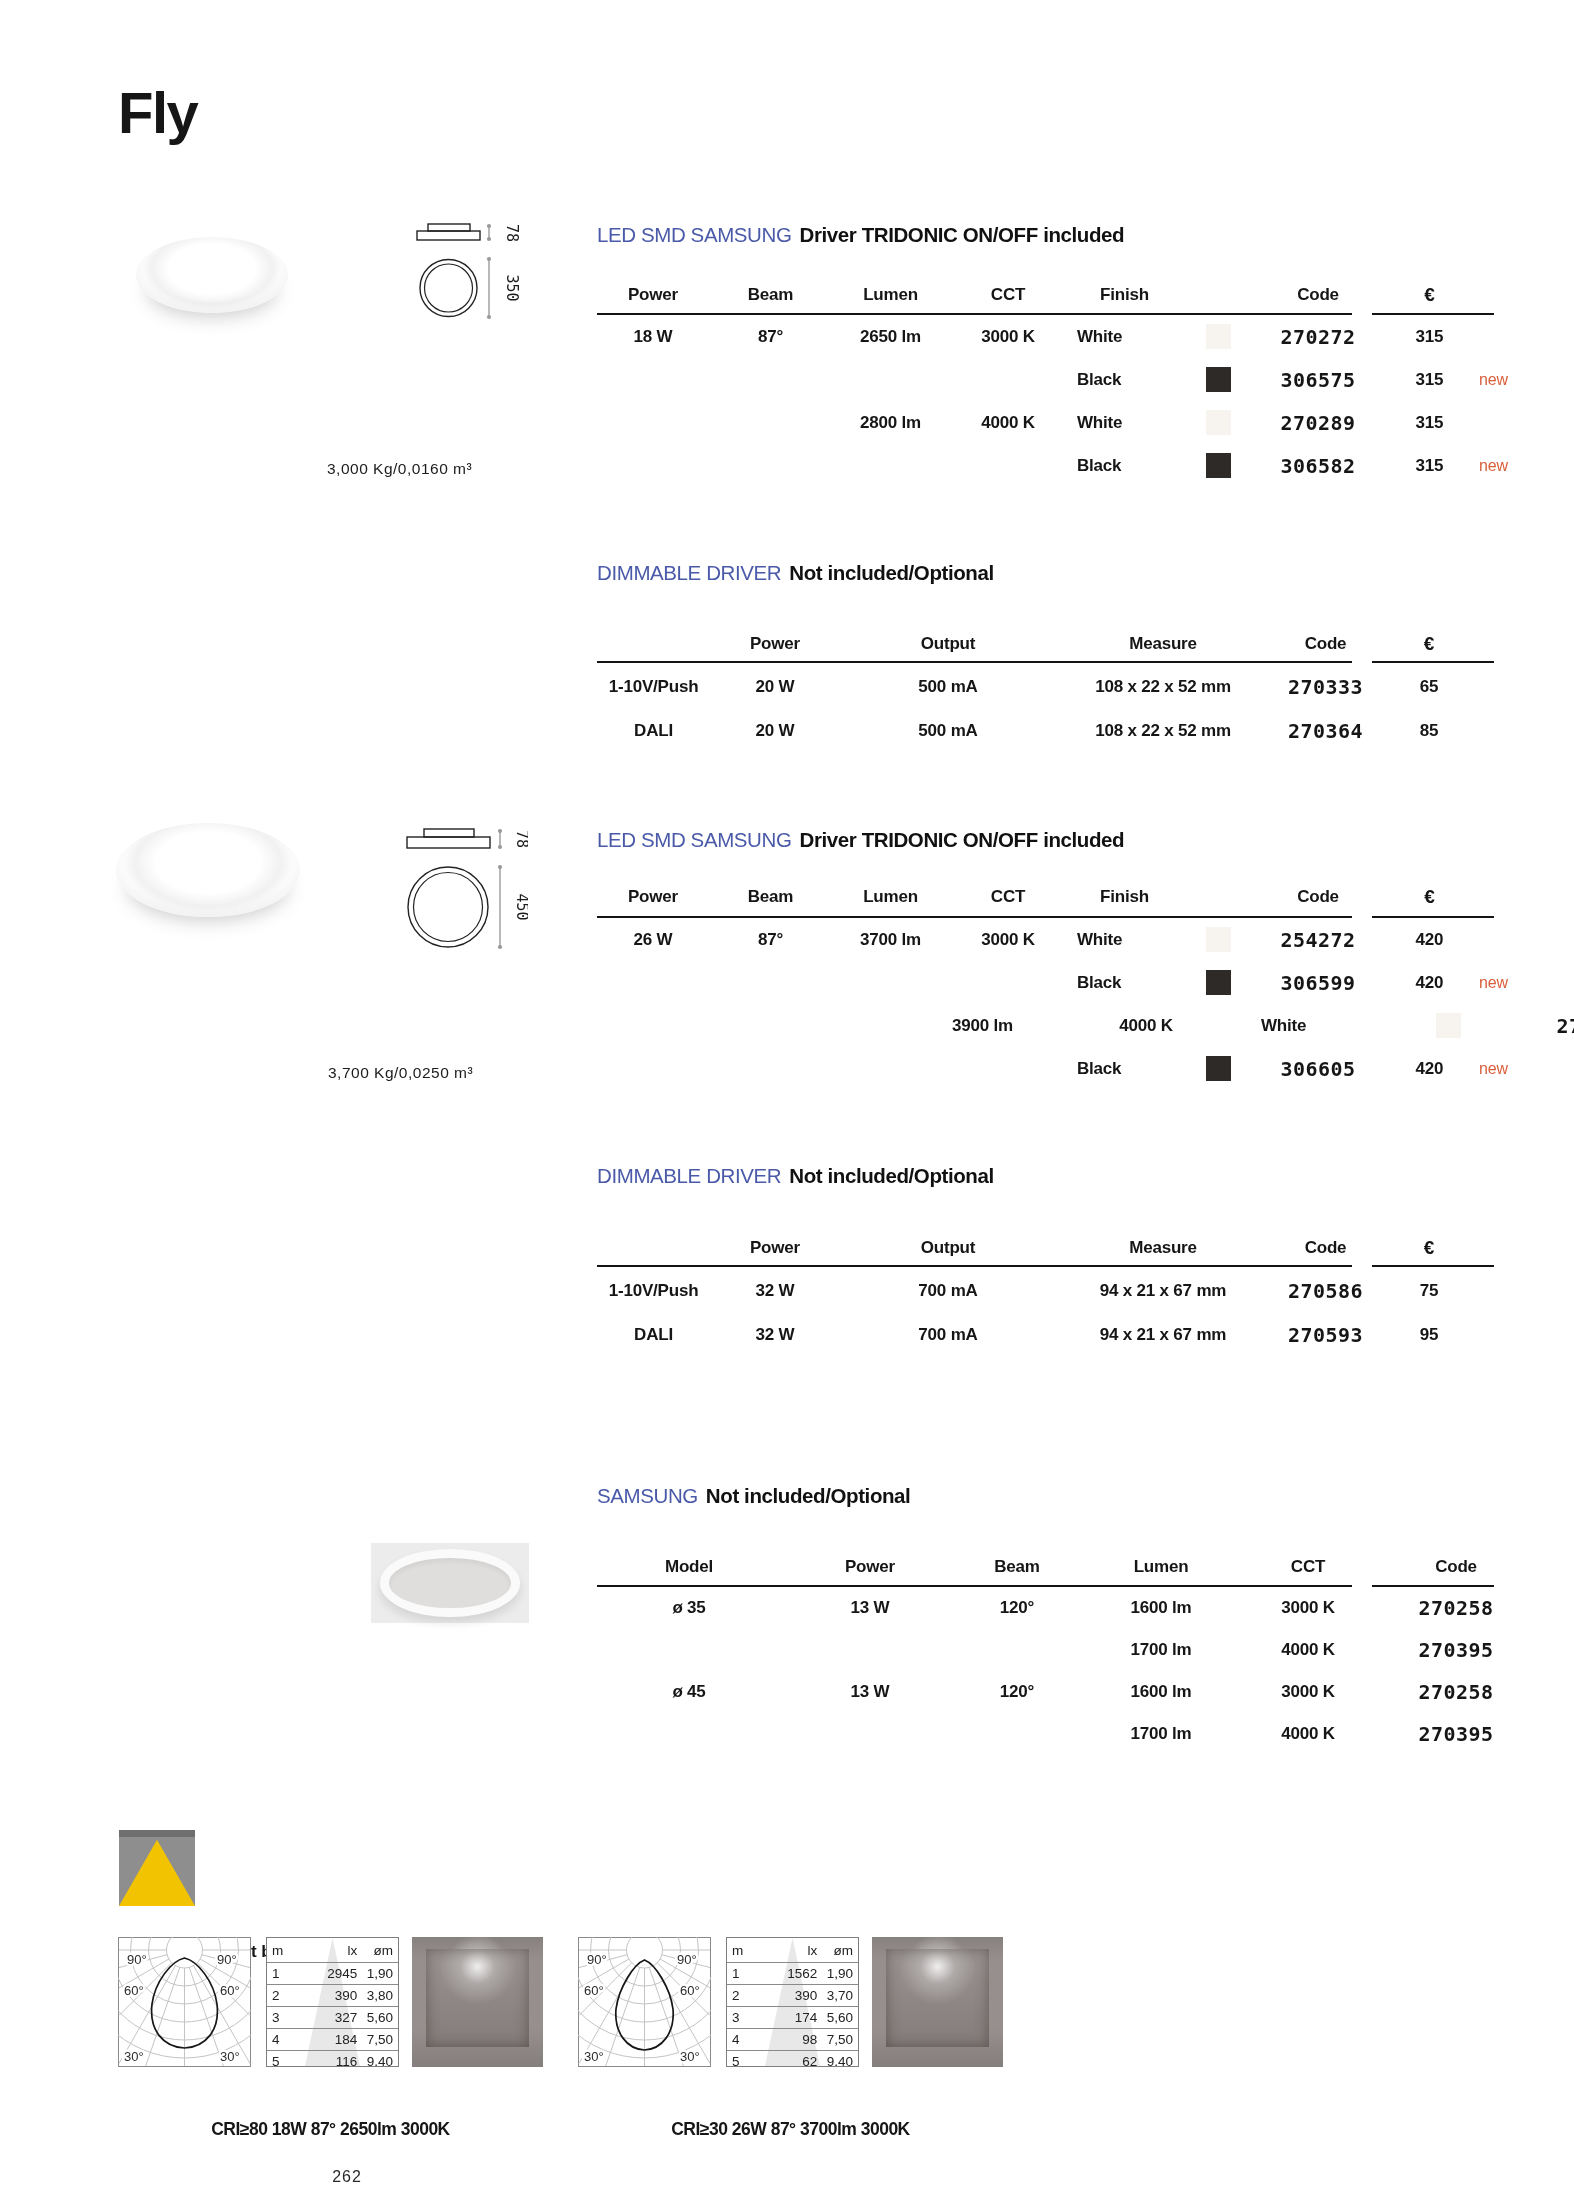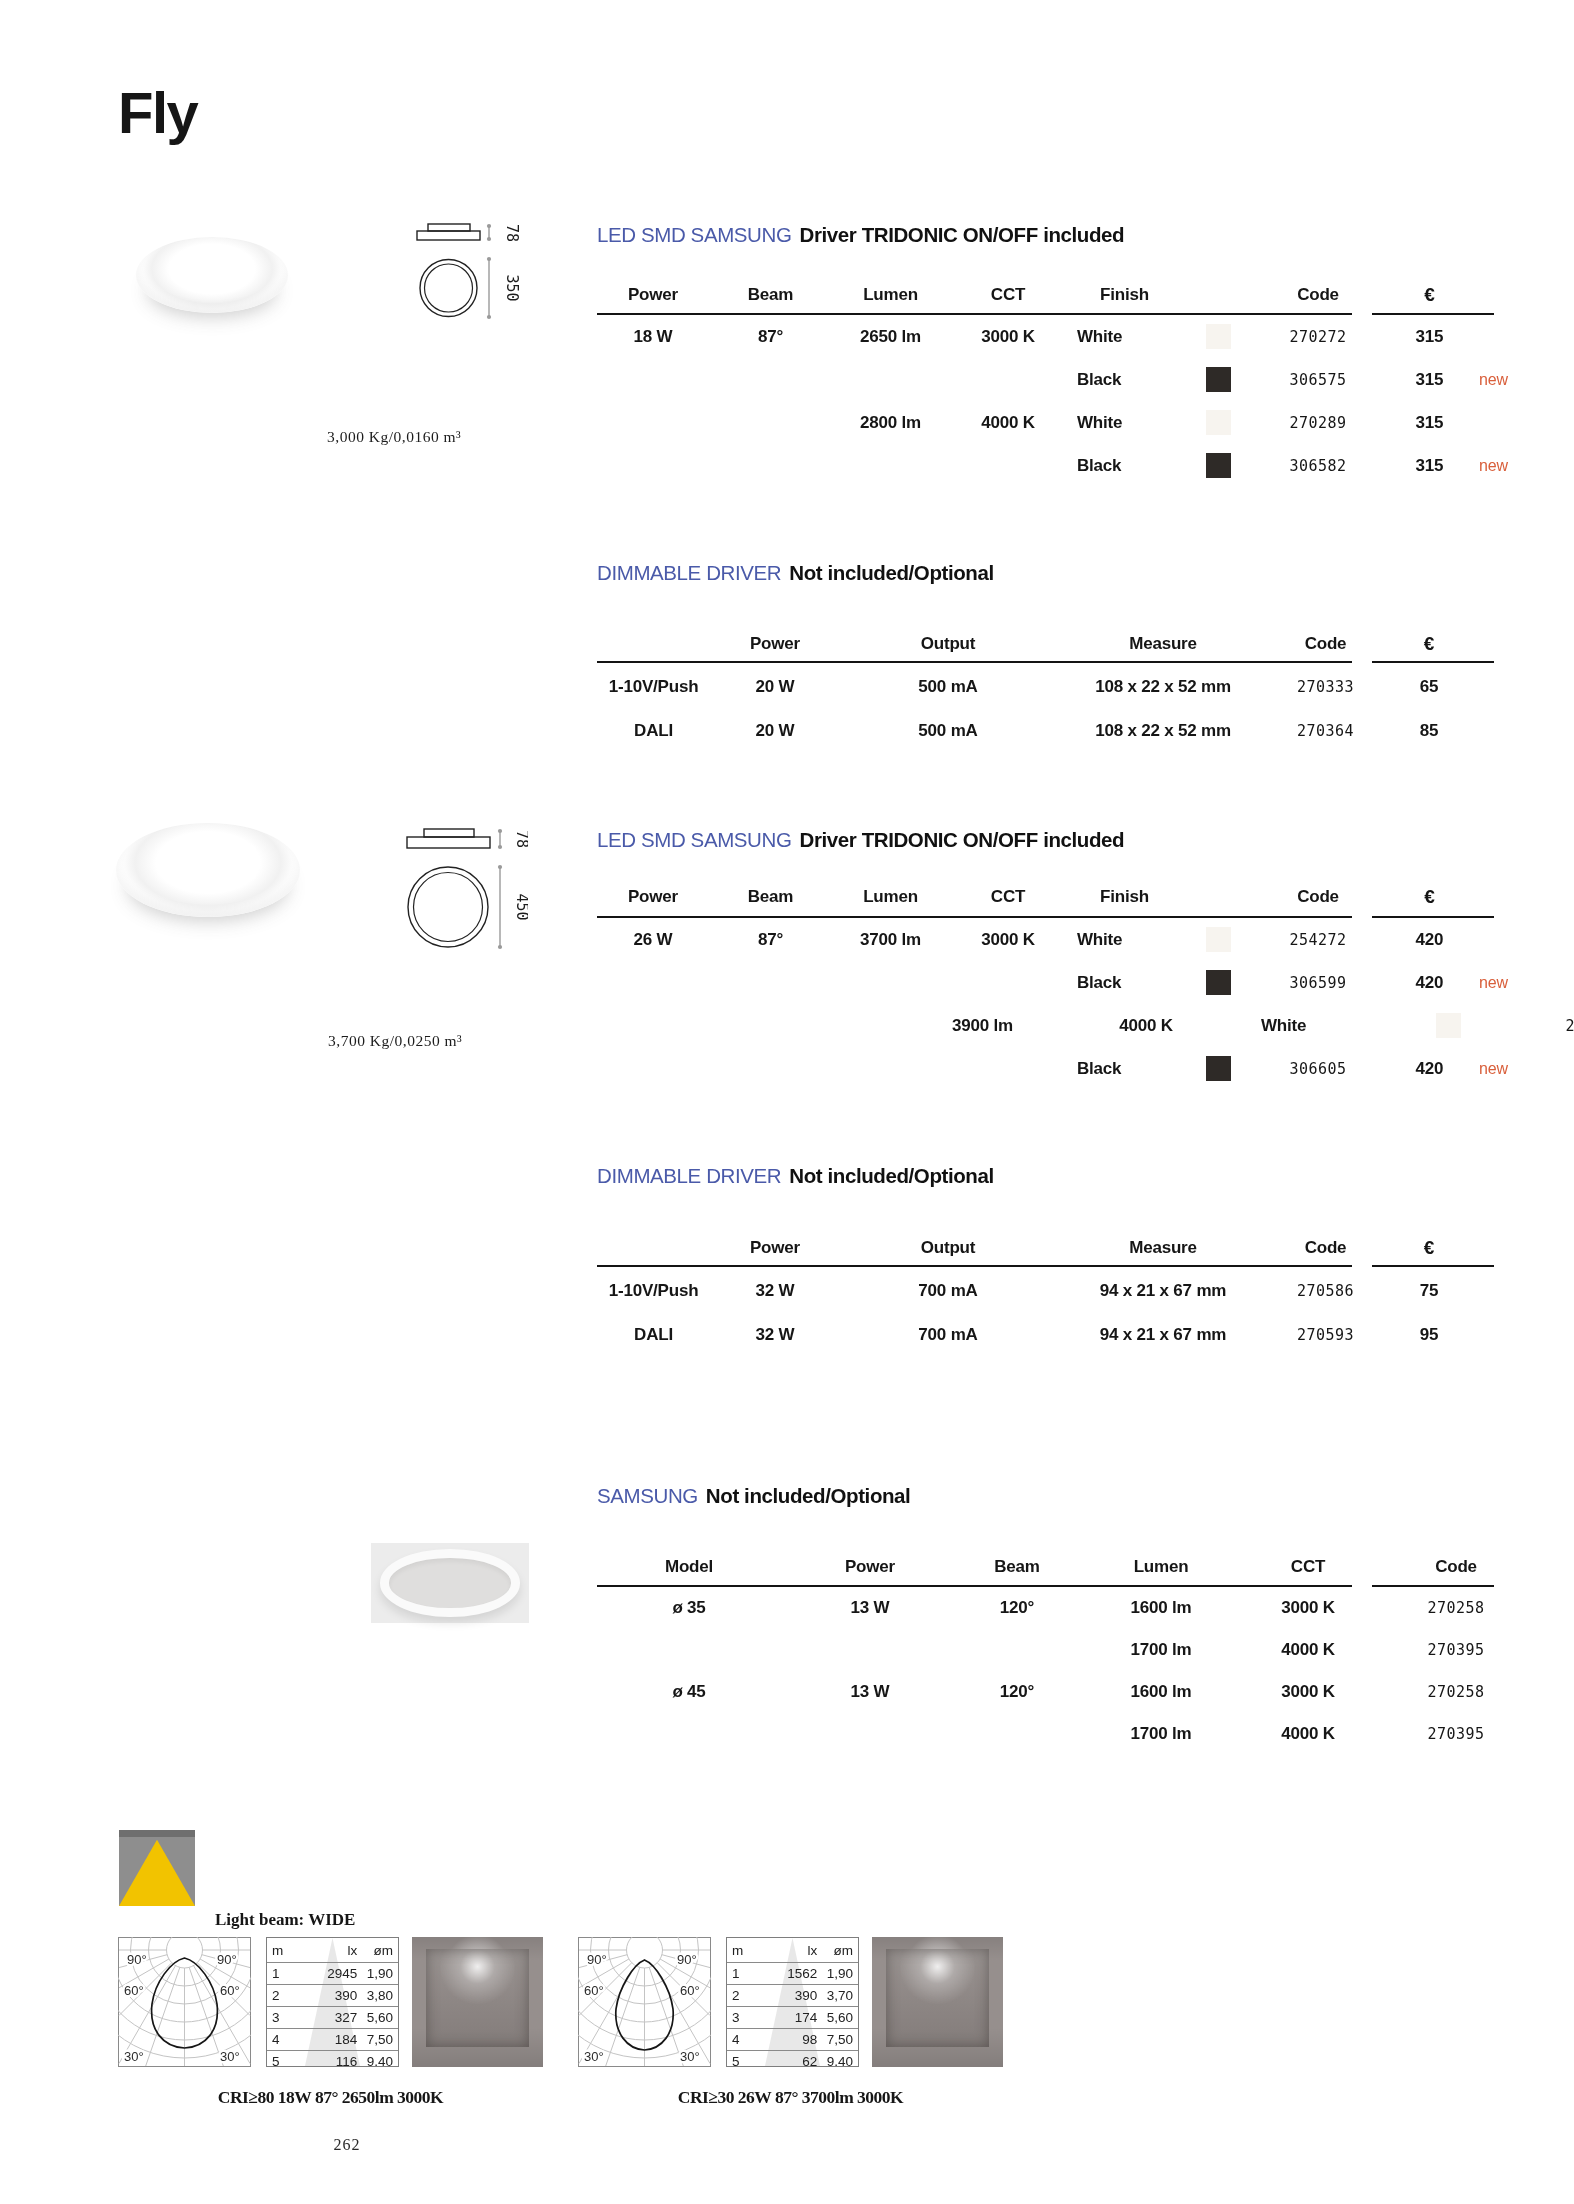--- a/index.html
+++ b/index.html
@@ -16,31 +16,31 @@
   .sec-heading .blk{color:#111;font-weight:700;margin-left:8px;}
 
   
   .trow{display:grid;align-items:center;position:absolute;left:597px;width:960px;}
   .led-cols{grid-template-columns:112px 123px 117px 118px 115px 72px 128px 95px 80px;}
   .dim-cols{grid-template-columns:113px 130px 216px 214px 111px 96px 80px;}
   .up-cols {grid-template-columns:184px 122px 116px 116px 122px 118px 108px 74px;gap:28px;}
   .c{display:flex;align-items:center;justify-content:center;font-weight:700;
      font-size:17px;letter-spacing:-0.2px;white-space:nowrap;}
   .finish{justify-content:flex-start;padding-left:10px;}
-  .code{font-family:"DejaVu Sans Mono","Liberation Mono",monospace;font-size:15px;
-        font-weight:400;letter-spacing:0.5px;}
+  .code{font-family:"DejaVu Sans Mono","Liberation Mono",monospace;font-size:20px;
+        font-weight:700;letter-spacing:0.5px;}
   .eur-h{font-size:19px;}
   .tag{color:#d95f3b;font-weight:400;font-size:16px;justify-content:flex-start;padding-left:2px;}
   .sw{width:25px;height:25px;}
   .sw-white{background:#f7f4ef;}
   .sw-black{background:#2e2a27;}
   .rule{position:absolute;height:2px;background:#141414;}
 
   
-  .mono{font-family:Liberation Serif, serif;}
+  .mono{font-family:Liberation Sans, sans-serif;margin-top:32px;}
   .weight{font-size:15.5px;letter-spacing:0.5px;color:#1c1c1c;}
   .beam-label{font-size:17px;font-weight:700;}
   .caption{font-size:17.5px;font-weight:700;text-align:center;letter-spacing:-0.5px;}
   .pagenum{font-size:16px;color:#2a2a2a;text-align:center;letter-spacing:1px;}
 
   
   .prod{background:#fff;}
   .prod .ring{position:absolute;left:2%;top:4%;width:96%;height:80%;border-radius:50%;
     background:radial-gradient(ellipse at 50% 42%, #ffffff 40%, #f1f1f1 56%, #fbfbfb 64%, #ffffff 72%);
     box-shadow:0 16px 18px -12px rgba(80,80,80,0.28), inset 0 -6px 10px rgba(0,0,0,0.05);}

